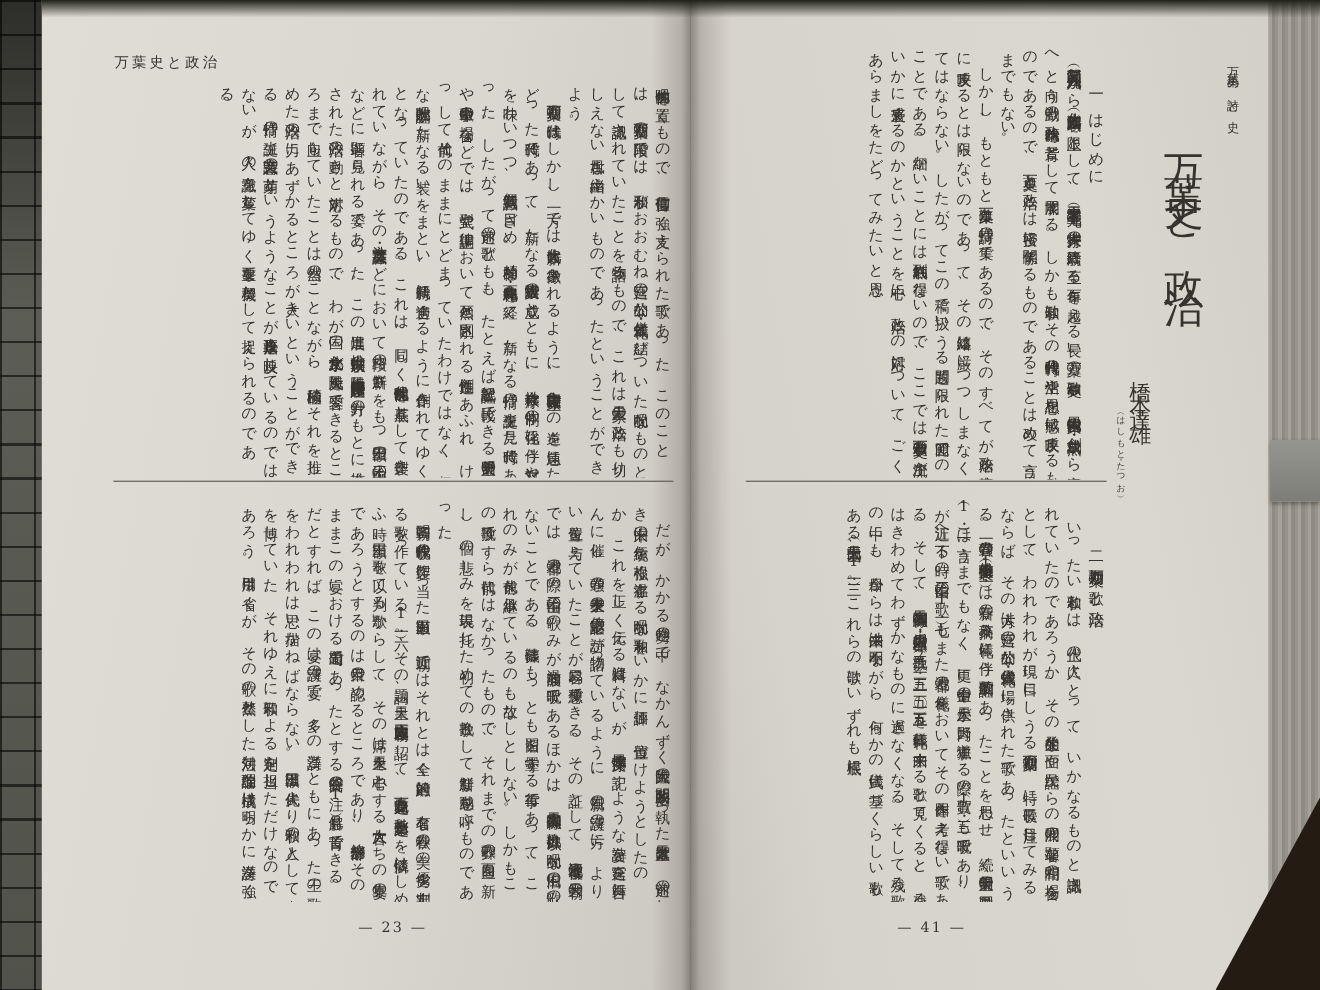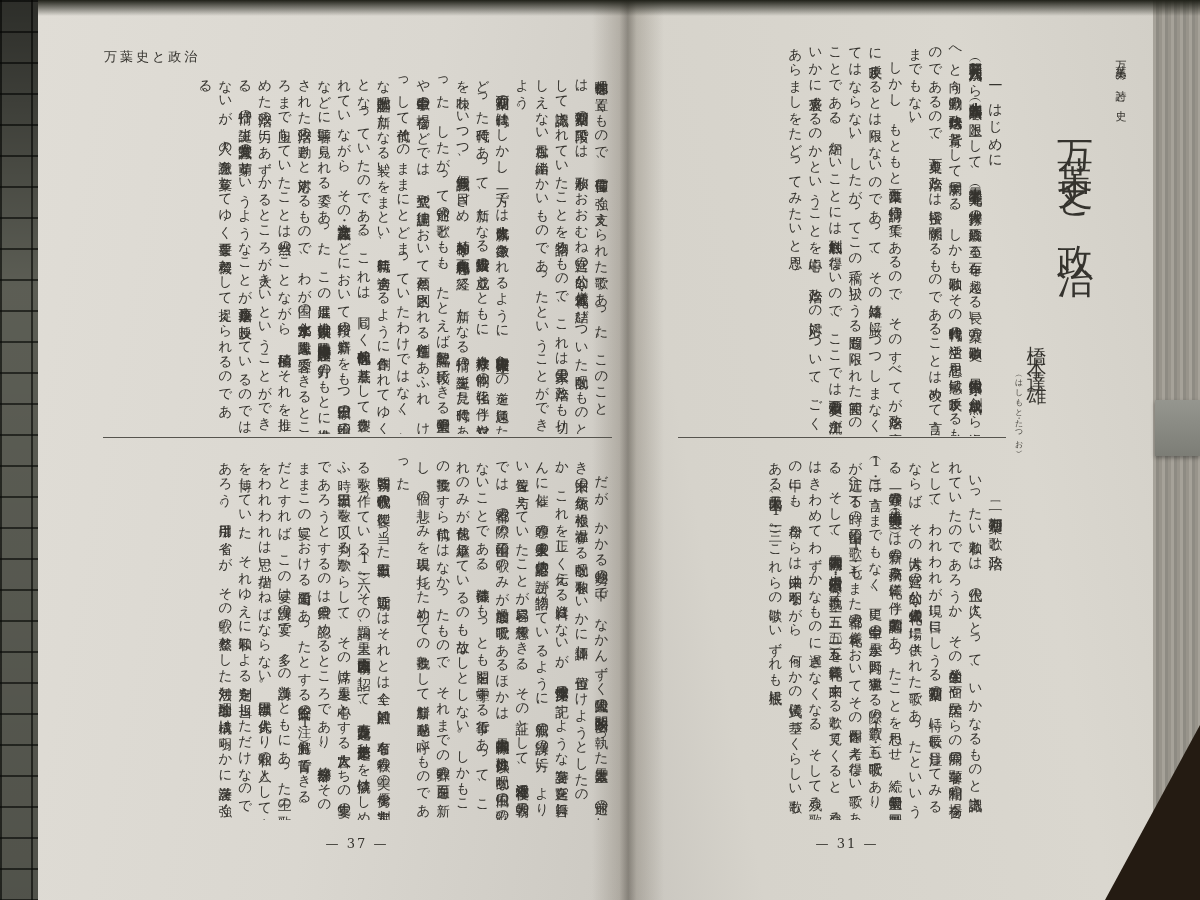--- a/index.html
+++ b/index.html
@@ -71,21 +71,21 @@
   <p>　初期万葉の時代はしかし、一方では大化改新に象徴されるように、中央集権国家確立への道を急速にたどった時代であって、新たなる貴族階級の成立とともに、社会秩序や体制の強化に伴う対立や矛盾を味わいつつ、個我意識に目ざめ、精神的な内面化・純粋化を経て、新たなる抒情の生誕を見た時代であった。したがって前述の歌どもも、たとえば記紀歌謡と比較できる舒明天皇の国見歌や中皇命歌の場合などでは、型式や律調上において画然と区別される創造性にあふれ、けっして前代そのままにとどまっていたわけではなく、伝統的な呪的歌謡が新たなる装いをまとい、新時代に適合するように創作されてゆく時代となっていたのである。これは、同じく前代的呪性を基底として製作されていながら、その方法・文芸意識などにおいて格段の新鮮さをもつ額田王の三輪山の歌などに顕著に見られる姿であった。この進展は推古朝以来の大陸風中央集権国家建設の方針のもとに推進された政治の動きと対応するもので、わが国の文化水準が大陸風を受容できるところまで向上していたことは当然のことながら、積極的にそれを推し進めた政治の力にあずかるところが大きいということができる。抒情の生誕、文芸意識の萌芽というようなことが直接政治を反映しているのではないが、人々の意識を変革してゆく重要な契機として捉えられるのである。</p>
 </div>
 
 <div class="rule" style="left:103px;top:437px;width:509px;"></div>
 
 <div class="body-block v ink" style="left:103px;top:452px;width:508px;height:368px;line-height:19.8px;">
   <p>　だが、かかる趨勢の中で、なかんずく大陸風の開明的政治を執った天智天皇は、前述の如き旧来の伝統を根強く温存する呪的な和歌をいかに評価し、位置づけようとしたのか。これを正しく伝える資料はないが、懐風藻序文の記すような詩宴を宮廷を舞台に盛んに催し、巻頭の大友皇子の侍宴応詔の詩が物語っているように、新風の漢詩の方に、より高い位置を与えていたことが容易に想像できる。その証として、近江遷都後の天智朝の歌では、遷都の際の三輪山の歌のみが過渡的な呪歌であるほかは、天皇崩御関係の挽歌以外に呪的な旧風の歌のないことである。葬儀はもっとも旧習を墨守する行事であって、これのみが前代を継承しているのも故なしとしない。しかもこの挽歌ですら前代にはなかったもので、それまでの葬歌の面目を一新し、個の悲しみを表現に托した初めての挽歌として新鮮な感動を呼ぶものであった。</p>
   <p>　斉明朝に代作呪歌の製作に当った額田王も、近江朝ではそれとは全く対蹠的に、有名な春秋の美の優劣を判定する歌を作っている（1・一六）。その題詞、「天皇、内大臣藤原朝臣に詔して、春山万花之艶と秋山千葉之彩とを競憐はしめ給ふ時、額田王、歌を以て判る歌」からして、その席は天皇を中心とする大官人たちの集宴の席であろうとするのは衆目の認めるところであり、傍線部分がそのままこの宴における出題句であったとする谷馨氏の（注1）見解も首肯できる。だとすれば、この宴は漢詩の宴で、多くの漢詩とともにあった王の歌をわれわれは思い描かねばならない。額田王は先代より和歌の人として名声を博していた。それゆえに和歌による判定を担当しただけなのであろう。引用は省くが、その歌の整然とした対句法、論理的な構成は明らかに漢詩を強く意識</p>
 </div>
 
-<div class="pageno ink" style="left:103px;top:836px;width:508px;">— 37 —</div>
+<div class="pageno ink" style="left:103px;top:836px;width:508px;">— 23 —</div>
 
 <div class="running-head-v v ink" style="left:1112px;top:52px;">万葉集の詩と史</div>
 
 <div class="title-v v ink" style="left:1050px;top:112px;">万葉史と政治</div>
 
 <div class="author-v v ink" style="left:1024px;top:330px;">橋本達雄</div>
 
 <div class="furigana-v v" style="left:1012px;top:372px;">（はしもと・たつお）</div>
 
 <div class="body-block v ink" style="left:688px;top:38px;width:318px;height:398px;">
@@ -94,13 +94,13 @@
   <p>　しかし、もともと万葉集は抒情詩の集であるので、そのすべてが政治を直接に反映するとは限らないのであって、その短絡は厳につつしまなくてはならない。したがってこの稿で扱いうる問題も限られた範囲でのことである。細かいことには到底触れ得ないので、ここでは万葉和歌史の主流がいかに盛衰するのかということを中心に、政治との対応について、ごくあらましをたどってみたいと思う。</p>
 </div>
 
 <div class="rule" style="left:678px;top:437px;width:328px;"></div>
 
 <div class="body-block v ink" style="left:688px;top:452px;width:318px;height:368px;">
   <div class="sec-head" style="padding-top:38px;">二　初期万葉の歌と政治</div>
   <p>　いったい和歌とは、上代の人々にとって、いかなるものと認識されていたのであろうか。その発生的な面や民謡からの展開の顕著な相聞の場合を今別として、われわれが現に目にしうる初期万葉の、特に長歌に注目してみるならば、その大方は宮廷の公的な儀式・儀礼の場に供された歌であったといいうる。巻一冒頭の雄略天皇御製（1・一）は新春の菜摘み儀礼に伴う劇的歌謡であったことを思わせ、続く舒明天皇の国見歌（1・二）は言うまでもなく、更に中皇命の天皇が内野に遊猟する際の賀歌（1・三）も呪歌であり、額田王が近江へ下る時の三輪山の歌（1・一七）もまた遷都の儀礼をおいてその作因を考え得ない歌である。そして、天智崩御関係の大后・婦人・額田王の三挽歌（2・一五三、一五〇、一五五）を葬儀礼に由来する歌と見てくると、残る歌はきわめてわずかなものに過ぎなくなる。そして残る歌の中にも、今日からは由来は不明ながら、何らかの儀式に基づくらしい歌もある（中大兄三山歌、1・一三）。これらの歌はいずれも根底に</p>
 </div>
 
-<div class="pageno ink" style="left:688px;top:836px;width:318px;">— 31 —</div>
+<div class="pageno ink" style="left:688px;top:836px;width:318px;">— 41 —</div>
 
 </body></html>

